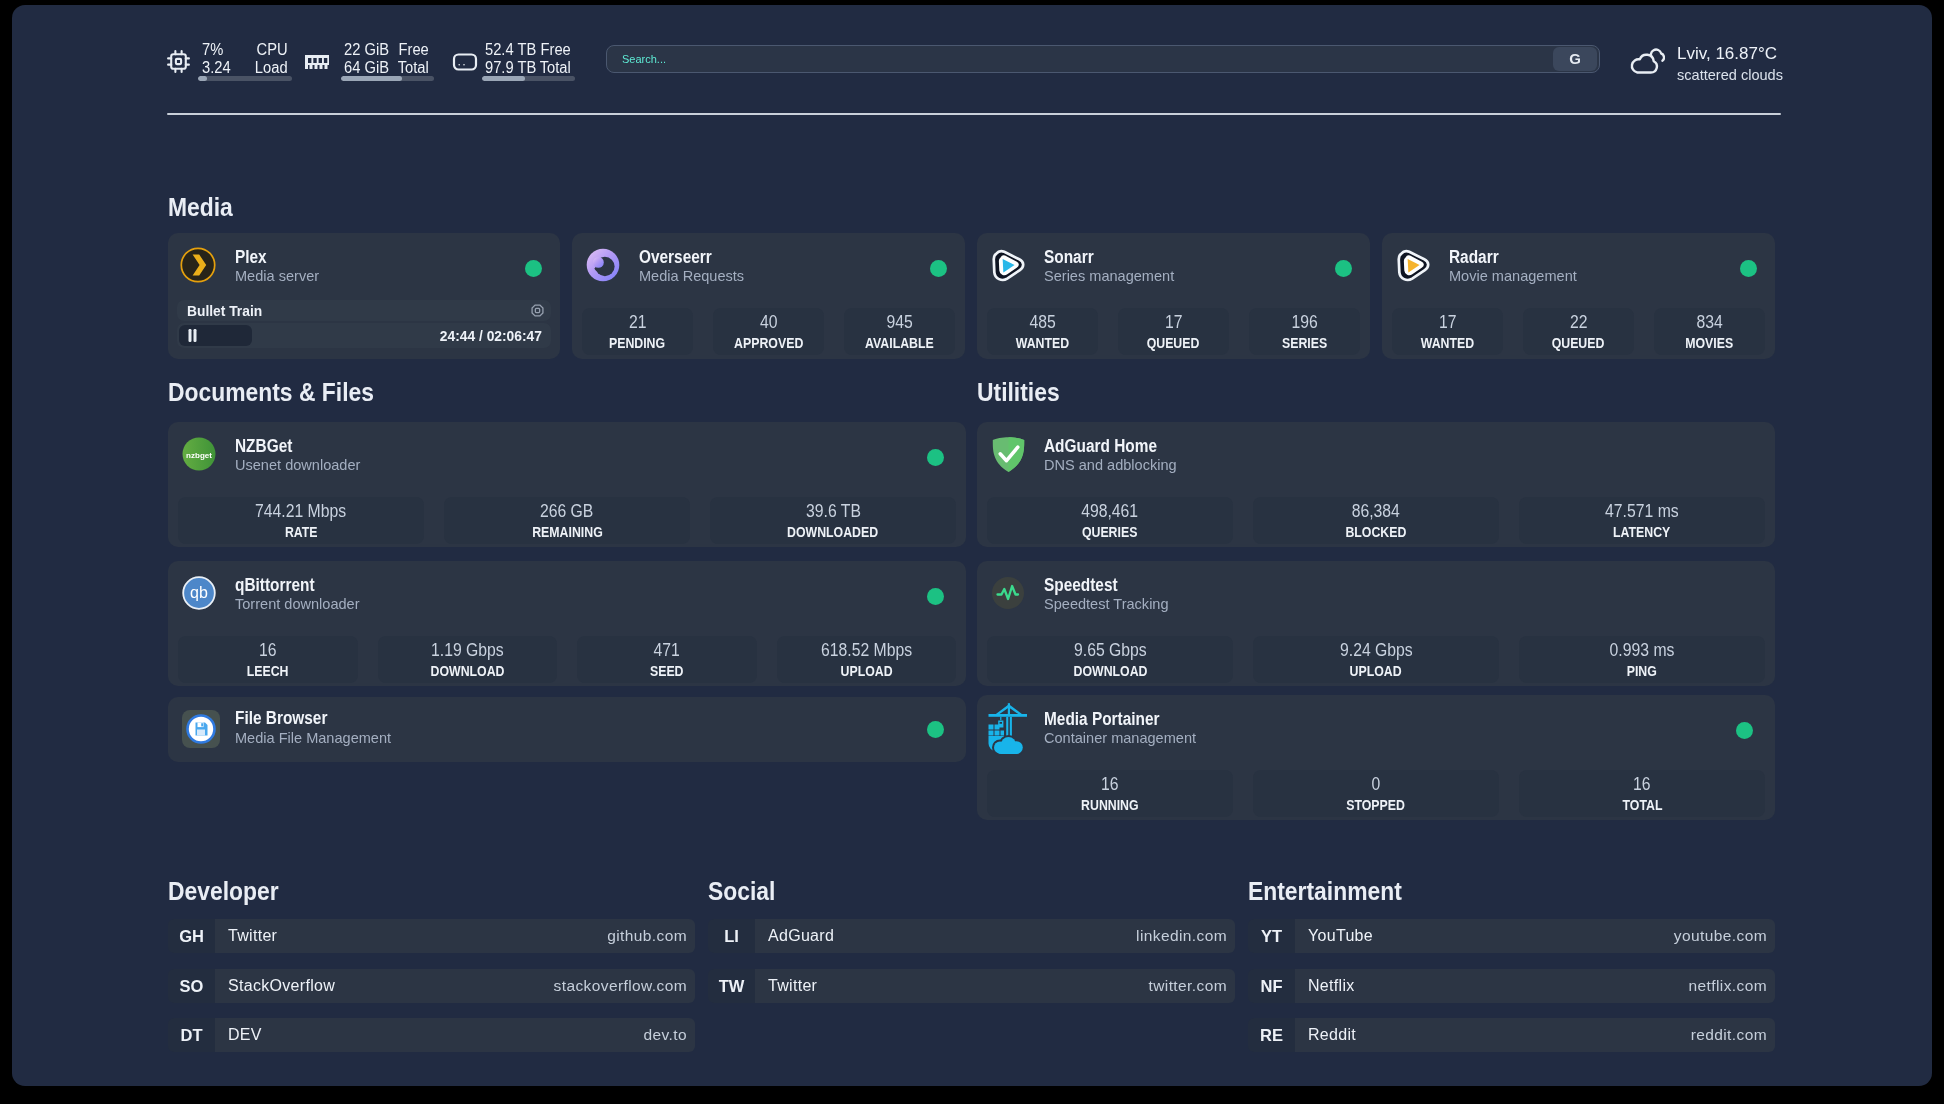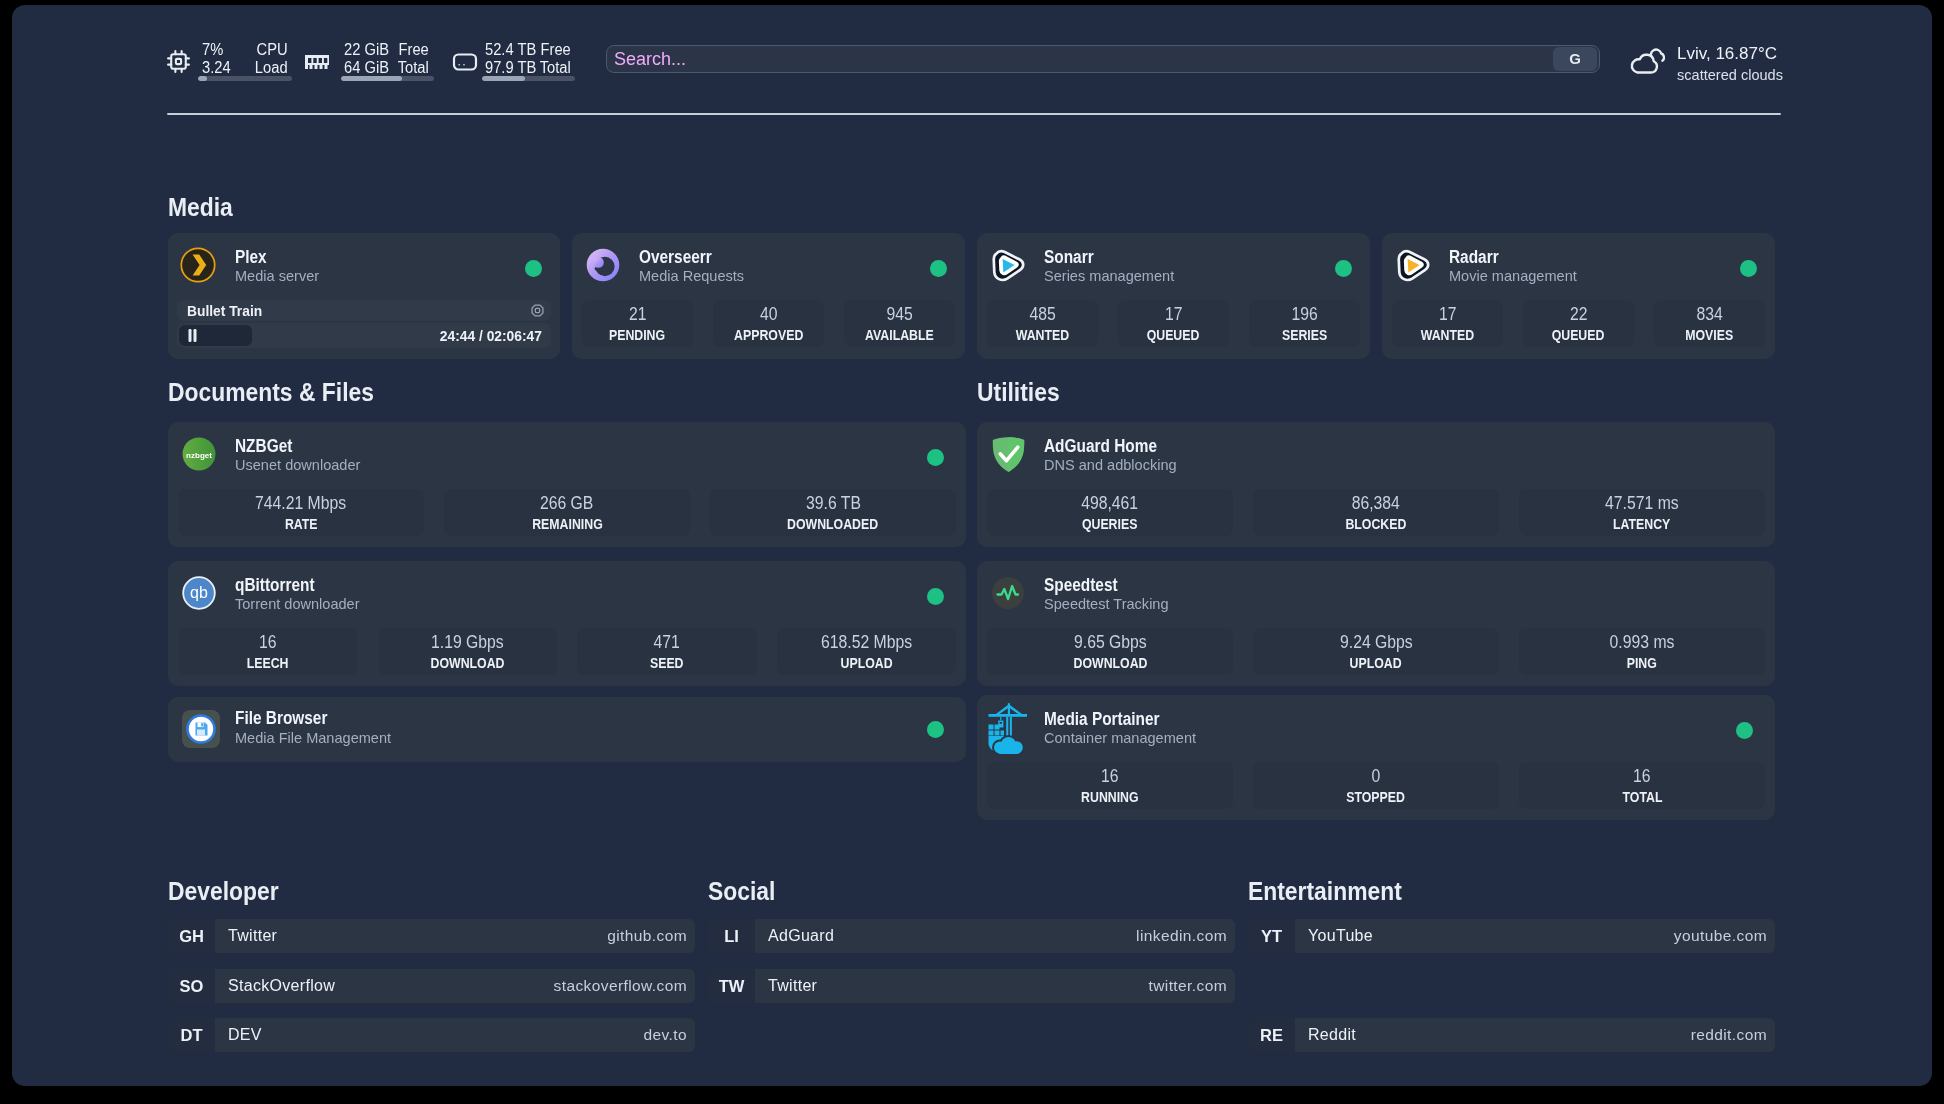--- a/index.html
+++ b/index.html
@@ -10,21 +10,21 @@
 .cx { display:inline-block; transform:scaleX(.88); transform-origin:0 50%; white-space:nowrap; }
 .cxc { display:inline-block; transform:scaleX(.88); transform-origin:50% 50%; white-space:nowrap; }
 .cxr { display:inline-block; transform:scaleX(.88); transform-origin:100% 50%; white-space:nowrap; } .s97 { transform:scaleX(.97); }
 .s92 { transform:scaleX(.92); }
 .s85 { transform:scaleX(.85); }
 .card { position:absolute; background:#2c3544; border-radius:10px; }
 .ico { position:absolute; left:13px; top:15px; width:34px; height:34px; }
 .title { position:absolute; left:67px; top:12px; font-size:17.5px; font-weight:600; color:#f1f4f9; line-height:24px; }
 .sub { position:absolute; left:67px; top:33px; font-size:15px; color:#a4afc1; line-height:19px; }
 .dot { position:absolute; width:17px; height:17px; border-radius:50%; background:#1cc183; top:27px; }
-.stats { position:absolute; left:10px; right:10px; top:67px; height:47px; display:flex; gap:20px; }
+.stats { position:absolute; left:10px; right:10px; top:75px; height:47px; display:flex; gap:20px; }
 .sb { flex:1; background:#283241; border-radius:8px; text-align:center; padding-top:5px; }
 .sb .n { font-size:17.5px; color:#c9d2df; line-height:19px; } .sb .n span { transform:scaleX(.9); }
 .sb .l { font-size:14.5px; font-weight:700; color:#eef2f7; line-height:18px; margin-top:2px; }
 .hd { position:absolute; font-size:26px; font-weight:700; color:#e9edf4; line-height:26px; }
 .bkrow { position:absolute; height:34px; }
 .bkabbr { position:absolute; left:0; top:0; width:47px; height:34px; background:#232d3f; border-radius:6px 0 0 6px; text-align:center; line-height:34px; font-size:16.5px; font-weight:600; color:#edf1f7; }
 .bkmain { position:absolute; left:47px; right:0; top:0; height:34px; background:#2c3544; border-radius:0 6px 6px 0; }
 .bkname { position:absolute; left:13px; top:0; line-height:34px; font-size:16px; letter-spacing:.3px; font-weight:500; color:#eef2f8; }
 .bkurl { position:absolute; right:8px; top:0; line-height:34px; font-size:15.5px; letter-spacing:.4px; color:#c6cfdb; }
 .tbnum { position:absolute; top:36px; font-size:16px; font-weight:500; color:#eef2f7; line-height:18px; }
@@ -66,21 +66,21 @@
       <circle cx="7.2" cy="14.7" r="0.8" fill="#e8edf3" stroke="none"></circle>
       <circle cx="12" cy="14.7" r="0.8" fill="#e8edf3" stroke="none"></circle>
     </svg>
     <div class="tbnum" style="left:473px"><span class="cx s92">52.4 TB<br>97.9 TB</span></div>
     <div class="tbnum" style="left:473px;width:86px;text-align:right"><span class="cxr s92">Free<br>Total</span></div>
     <div class="tbbar" style="left:470px;width:93px">
         <div class="tbfill" style="width:43px"></div>
       </div>
 
     <div class="abs" style="left:594px;top:40px;width:994px;height:28px;background:#2b3547;border:1px solid #4b5870;border-radius:8px">
-      <div class="abs" style="left:7px;top:0;line-height:26px;font-size:18px;color:#f0abfc">Search...</div>
+      <div class="abs" style="left:15px;top:0;line-height:26px;font-size:11px;color:#5eead4">Search...</div>
       <div class="abs" style="right:2px;top:1px;width:44px;height:24px;background:#3b475c;border-radius:6px;text-align:center;line-height:24px;font-size:15px;font-weight:700;color:#e6ebf2">G</div>
     </div>
 
     <svg class="abs" style="left:1616px;top:42px" width="37" height="28" viewBox="0 0 37 28" stroke="#e8edf3" stroke-width="2.4" stroke-linecap="round" stroke-linejoin="round">
       <path d="M24 11 a5.2 5.2 0 0 1 1.6 -7.8 a5.3 5.3 0 0 1 7.6 3.3 a4.2 4.2 0 0 1 1.3 7.2" fill="none"></path>
       <path d="M9.3 25.5 h13.6 a6 6 0 0 0 2.8 -11.3 a7.2 7.2 0 0 0 -13.9 -1.8 A5.6 5.6 0 0 0 9.3 25.5 Z" fill="#212b42"></path>
     </svg>
     <div class="abs" style="left:1665px;top:39px;font-size:17px;font-weight:400;color:#eef2f8;line-height:20px;white-space:nowrap">Lviv, 16.87°C</div>
     <div class="abs" style="left:1665px;top:60px;font-size:15px;color:#dbe2ec;line-height:19px"><span class="cx s97">scattered clouds</span></div>
 
@@ -411,20 +411,27 @@
       </div>
   </div>
 
   <div class="bkrow" style="left:1236px;top:914px;width:527px">
     <div class="bkabbr">YT</div>
     <div class="bkmain">
         <div class="bkname">YouTube</div>
         <div class="bkurl">youtube.com</div>
       </div>
   </div>
+  <div class="bkrow" style="left:1236px;top:964px;width:527px">
+    <div class="bkabbr">NF</div>
+    <div class="bkmain">
+        <div class="bkname">Netflix</div>
+        <div class="bkurl">netflix.com</div>
+      </div>
+  </div>
   <div class="bkrow" style="left:1236px;top:1013px;width:527px">
     <div class="bkabbr">RE</div>
     <div class="bkmain">
         <div class="bkname">Reddit</div>
         <div class="bkurl">reddit.com</div>
       </div>
   </div>
 
 </div>
 

